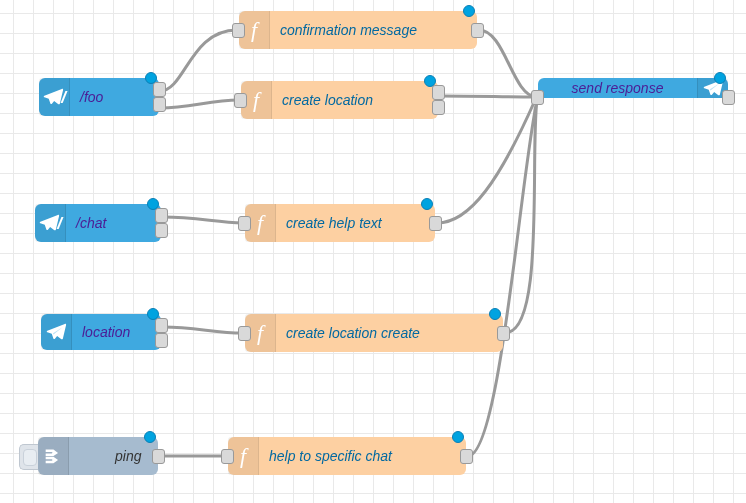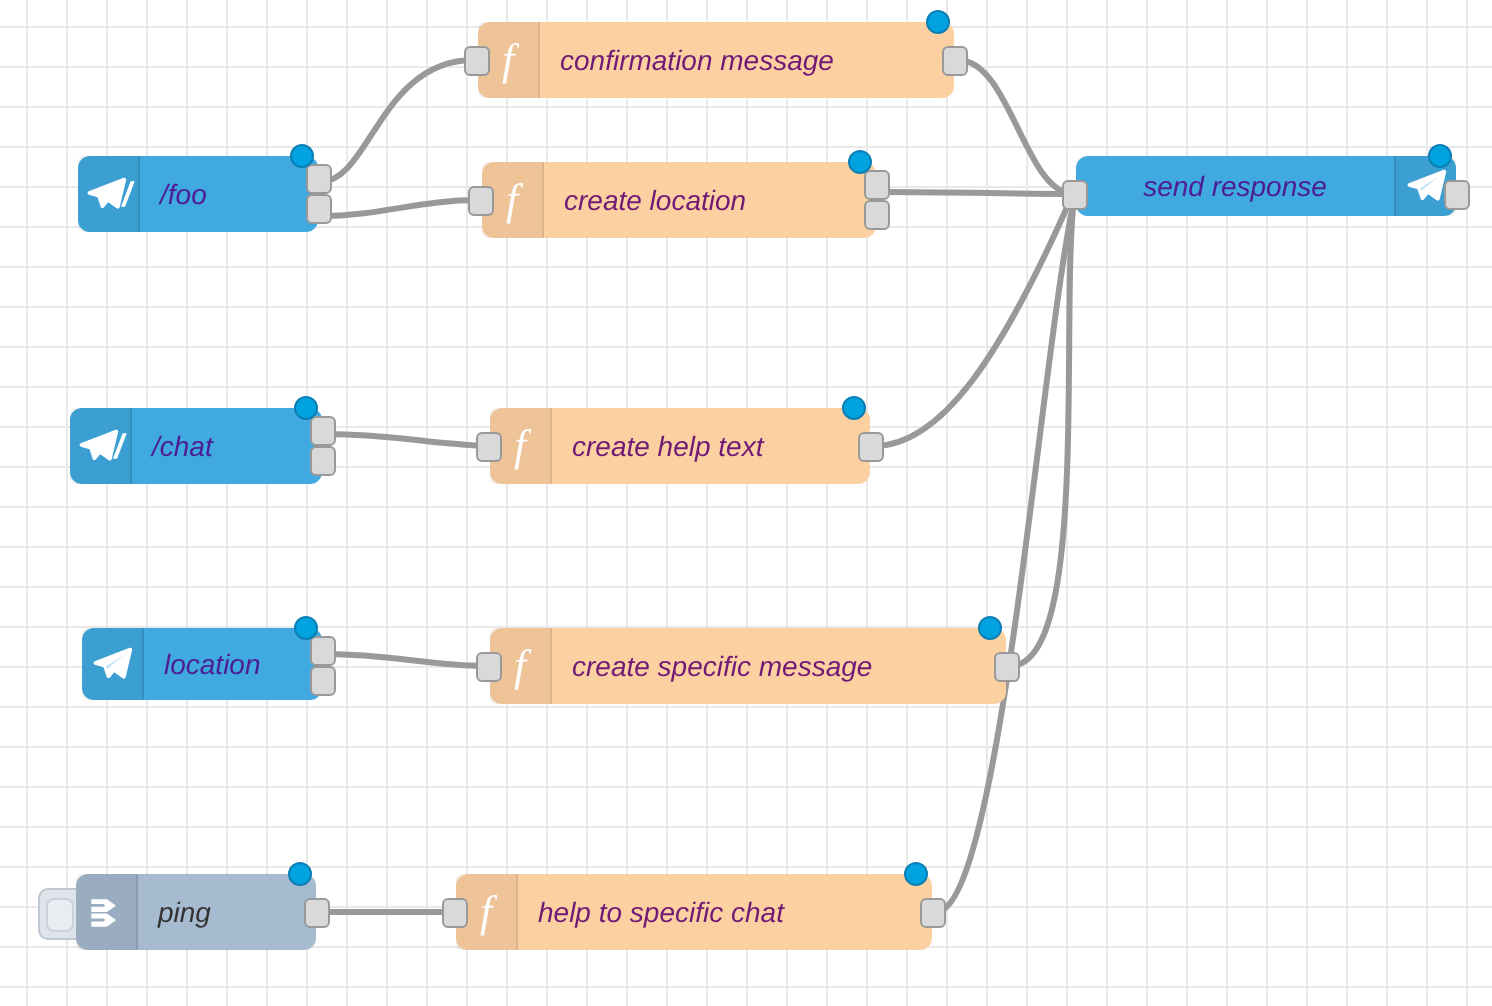--- a/index.html
+++ b/index.html
@@ -79,23 +79,23 @@
   }
   .label {
     flex: 1 1 auto;
     display: flex;
     align-items: center;
     padding: 0 10px;
     font-style: italic;
     font-size: 14px;
     white-space: nowrap;
   }
-  .node.fn .label { color: #701a75; }
+  .node.fn .label { color: #0369a1; }
   .node.telegram .label { color: #4c1d95; }
-  .node.inject .label { color: #333333; }
+  .node.inject .label { color: #333333; margin-left: 36px; }
   .label.center { justify-content: center; }
 
   .port {
     position: absolute;
     width: 13px;
     height: 15px;
     background: #d9d9d9;
     border: 1px solid #999999;
     border-radius: 3px;
     box-sizing: border-box;
@@ -185,21 +185,21 @@
         <svg class="glyph" width="24" height="24" viewBox="0 0 24 24" aria-hidden="true">
           <text x="12" y="19" text-anchor="middle" font-family="Liberation Serif, serif" font-size="22" font-style="italic" fill="#ffffff">f</text>
         </svg>
       </div>
       <div class="label">create location</div>
       <div class="port in" style="top: 11.5px;"></div>
       <div class="port out" style="top: 4px;"></div>
       <div class="port out" style="top: 19px;"></div>
       <div class="status-dot"></div>
     </div>
-    <div class="node telegram" style="left: 538px; top: 78px; width: 190px; height: 30px;">
+    <div class="node telegram" style="left: 538px; top: 78px; width: 190px; height: 20px;">
       <div class="label center">send response</div>
       <div class="icon-box right">
         <svg class="glyph" width="22" height="22" viewBox="0 0 24 24" aria-hidden="true">
           <path fill="#ffffff" d="M21.6 3.2 2.6 10.5c-.9.35-.85 1.62.06 1.9l4.7 1.44 1.78 5.2c.25.73 1.2.9 1.69.3l2.4-2.9 4.6 3.4c.6.44 1.46.12 1.63-.6L23 4.3c.18-.8-.63-1.44-1.4-1.1z"></path>
           <path fill="#3fa9e0" d="M9.3 14.6 18.8 7 8.7 13.3z" opacity="0.35"></path>
         </svg>
       </div>
       <div class="port in" style="top: 11.5px;"></div>
       <div class="port out" style="top: 11.5px;"></div>
       <div class="status-dot"></div>
@@ -240,21 +240,21 @@
       <div class="port out" style="top: 4px;"></div>
       <div class="port out" style="top: 19px;"></div>
       <div class="status-dot"></div>
     </div>
     <div class="node fn" style="left: 245px; top: 314px; width: 258px; height: 38px;">
       <div class="icon-box">
         <svg class="glyph" width="24" height="24" viewBox="0 0 24 24" aria-hidden="true">
           <text x="12" y="19" text-anchor="middle" font-family="Liberation Serif, serif" font-size="22" font-style="italic" fill="#ffffff">f</text>
         </svg>
       </div>
-      <div class="label">create specific message</div>
+      <div class="label">create location create</div>
       <div class="port in" style="top: 11.5px;"></div>
       <div class="port out" style="top: 11.5px;"></div>
       <div class="status-dot"></div>
     </div>
     <div class="node inject" style="left: 38px; top: 437px; width: 120px; height: 38px;">
       <div class="icon-box">
         <svg class="glyph" width="22" height="22" viewBox="0 0 24 24" aria-hidden="true">
           <path fill="#ffffff" d="M4 5h8.5l5 3.6L12.5 12H4V9.2h6.6l1-0.8-1-0.8H4z"></path>
           <path fill="#ffffff" d="M4 12.8h8.5l5 3.6-5 3.6H4v-2.8h6.6l1-0.8-1-0.8H4z"></path>
         </svg>

